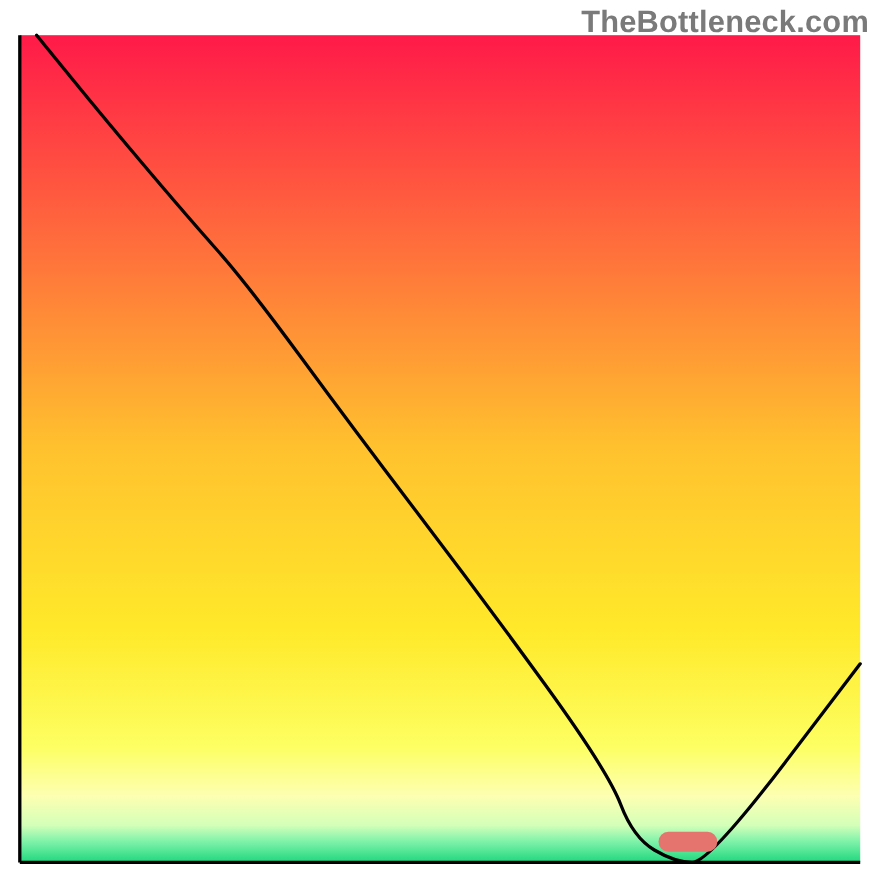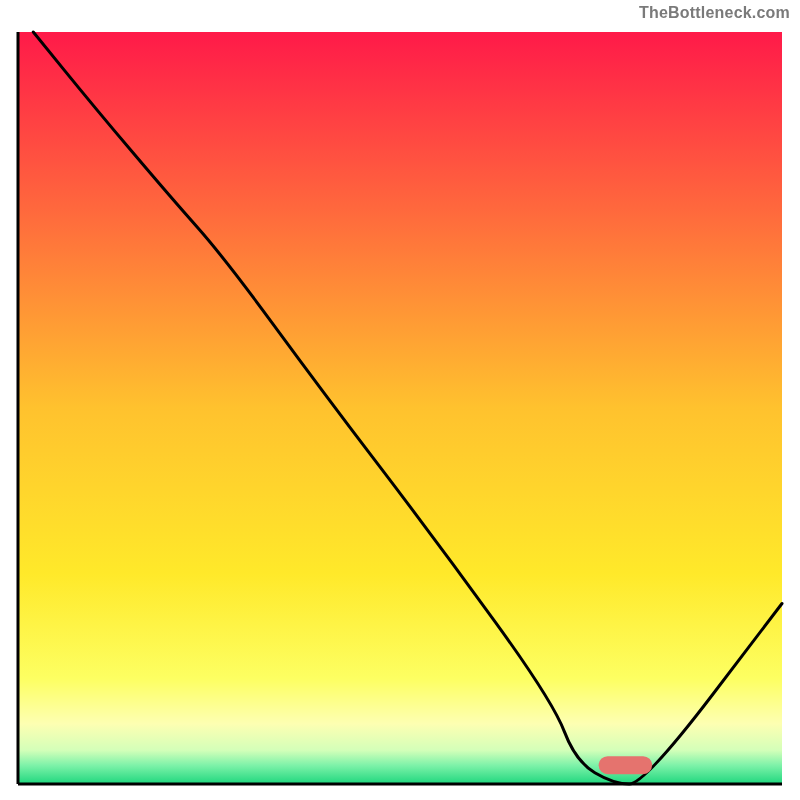--- a/index.html
+++ b/index.html
@@ -13,21 +13,21 @@
   .wrap {
     position: relative;
     width: 800px;
     height: 800px;
   }
   .watermark {
     position: absolute;
     top: 4px;
     right: 10px;
     color: #7a7a7a;
-    font-size: 16px;
+    font-size: 28px;
     font-weight: 600;
     letter-spacing: 0.2px;
     user-select: none;
   }
   svg {
     position: absolute;
     top: 0;
     left: 0;
   }
 </style>

